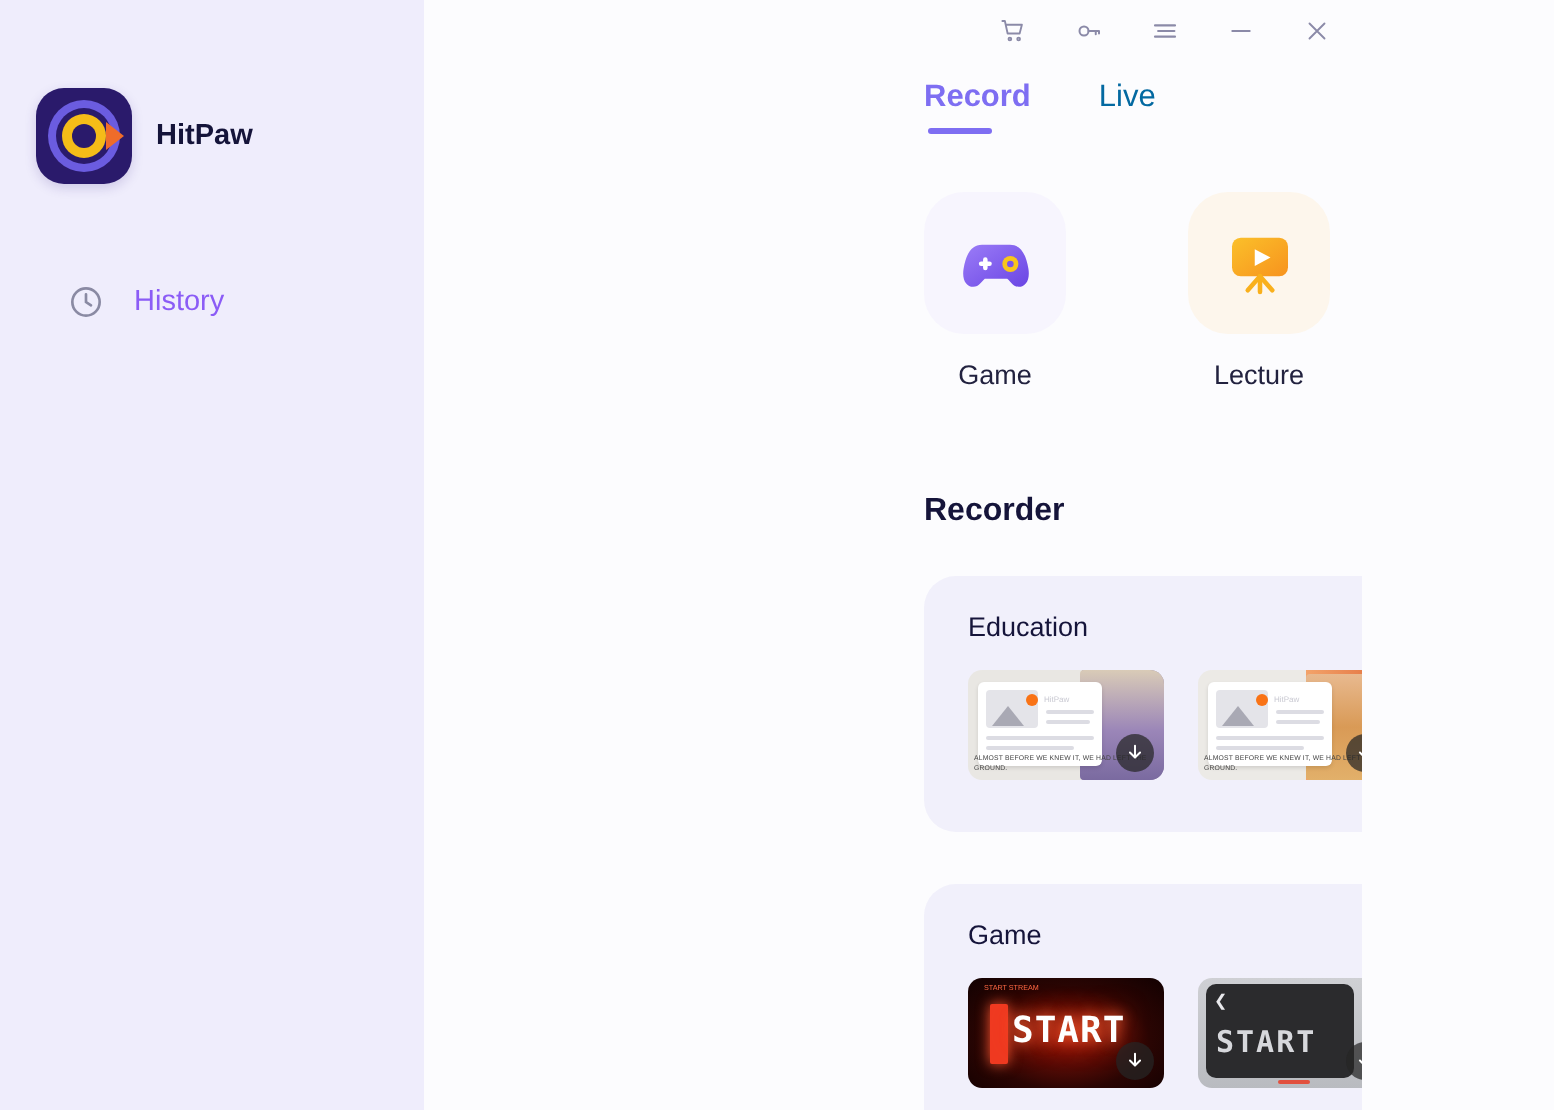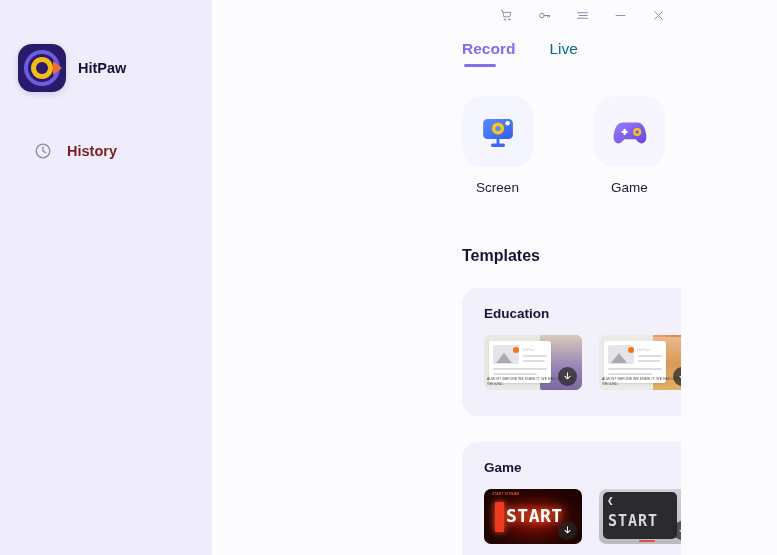--- a/index.html
+++ b/index.html
@@ -53,21 +53,21 @@
   .brand-text .l2 { font-size: 14.5px; font-weight: bold; color: #15143a; }
 
   .nav { margin-top: 38px; padding: 0 13px; }
   .nav-item {
     display: flex; align-items: center; gap: 14px;
     height: 42px; padding-left: 20px;
     border-radius: 11px; cursor: pointer;
     font-size: 14.5px;
   }
   .nav-item.active { background: #7e6ef2; color: #ffffff; }
-  .nav-item.idle { color: #7f1d1d; margin-top: 22px; font-weight: bold; }
+  .nav-item.idle { color: #8b5cf6; margin-top: 22px; }
   .nav-icon { width: 20px; height: 20px; flex: 0 0 20px; display: block; }
 
   
   .main { flex: 1; position: relative; background: #fcfcfe; overflow: hidden; }
 
   .titlebar {
     position: absolute; top: 0; right: 0; height: 30px;
     display: flex; align-items: center; gap: 20px; padding-right: 14px;
   }
   .tb-btn {
@@ -99,21 +99,21 @@
   .tpl-title { position: absolute; top: 247px; left: 250px; font-size: 16px; font-weight: bold; color: #15143a; }
 
   .tpl-card {
     position: absolute; left: 250px; width: 488px;
     background: #f1f0fb; border-radius: 16px; padding: 18px 22px 20px 22px;
   }
   #edu-card { top: 288px; height: 128px; }
   #game-card { top: 442px; height: 128px; }
 
   .tpl-head { display: flex; align-items: baseline; justify-content: space-between; }
-  .tpl-name { font-size: 13.5px; font-weight: bold; color: #15143a; }
+  .tpl-name { font-size: 13.5px; font-weight: normal; color: #15143a; }
 
   .thumbs { display: flex; gap: 17px; margin-top: 14px; }
   .thumb {
     position: relative; width: 98px; height: 55px; border-radius: 7px;
     overflow: hidden; cursor: pointer; flex: 0 0 98px;
   }
   .dl {
     position: absolute; right: 5px; bottom: 4px; width: 19px; height: 19px;
     border-radius: 50%; background: rgba(38,38,38,.72);
     display: flex; align-items: center; justify-content: center;
@@ -227,39 +227,20 @@
       </span>
     </div>
 
     <div class="tabs">
       <div class="tab active">Record</div>
       <div class="tab">Live</div>
     </div>
 
     <div class="modes">
 
-      <div class="mode">
-        <div class="mode-tile blue">
-          <svg viewBox="0 0 48 48" width="42" height="42">
-            <defs>
-                <linearGradient id="gb" x1="0" y1="0" x2="1" y2="1">
-              <stop offset="0" stop-color="#5d8bfb"></stop>
-                  <stop offset="1" stop-color="#2f5ef0"></stop>
-                </linearGradient>
-              </defs>
-            <rect x="7" y="9" width="34" height="23" rx="5" fill="url(#gb)"></rect>
-            <circle cx="24" cy="20" r="7" fill="#f8c51b"></circle>
-              <circle cx="24" cy="20" r="3" fill="#5d8bfb"></circle>
-            <circle cx="35" cy="14" r="2.6" fill="#ffffff"></circle>
-            <rect x="22.4" y="32" width="3.2" height="6" fill="#3a6bf2"></rect>
-            <rect x="16" y="37" width="16" height="4.2" rx="2.1" fill="#3a6bf2"></rect>
-          </svg>
-        </div>
-        <div class="mode-label">Screen</div>
-      </div>
 
       <div class="mode">
         <div class="mode-tile violet">
           <svg viewBox="0 0 48 48" width="42" height="42">
             <defs>
                 <linearGradient id="gv" x1="0" y1="0" x2="1" y2="1">
               <stop offset="0" stop-color="#9b7cf7"></stop>
                   <stop offset="1" stop-color="#6a45e4"></stop>
                 </linearGradient>
               </defs>
@@ -289,21 +270,21 @@
                 <path d="M24 31l-7 8"></path>
                 <path d="M24 31l7 8"></path>
             </g>
           </svg>
         </div>
         <div class="mode-label">Lecture</div>
       </div>
 
     </div>
 
-    <div class="tpl-title">Templates</div>
+    <div class="tpl-title">Recorder</div>
 
     <div class="tpl-card" id="edu-card">
       <div class="tpl-head">
         <div class="tpl-name">Education</div>
 
       </div>
       <div class="thumbs">
 
         <div class="thumb">
           <div class="edu-bg" style="background:linear-gradient(90deg,#e9e7e3 0%,#e9e7e3 58%,#b9a7c7 58%,#8e7fa0 100%);"></div>

